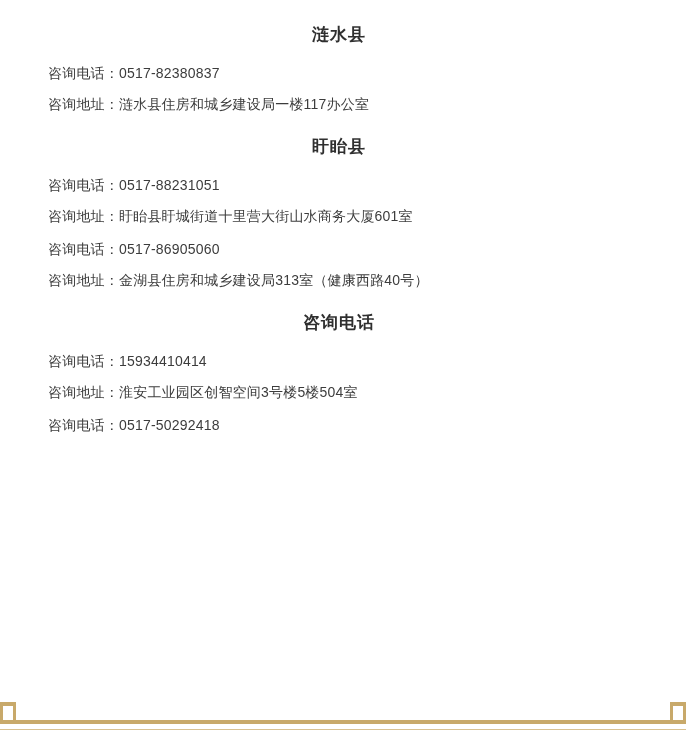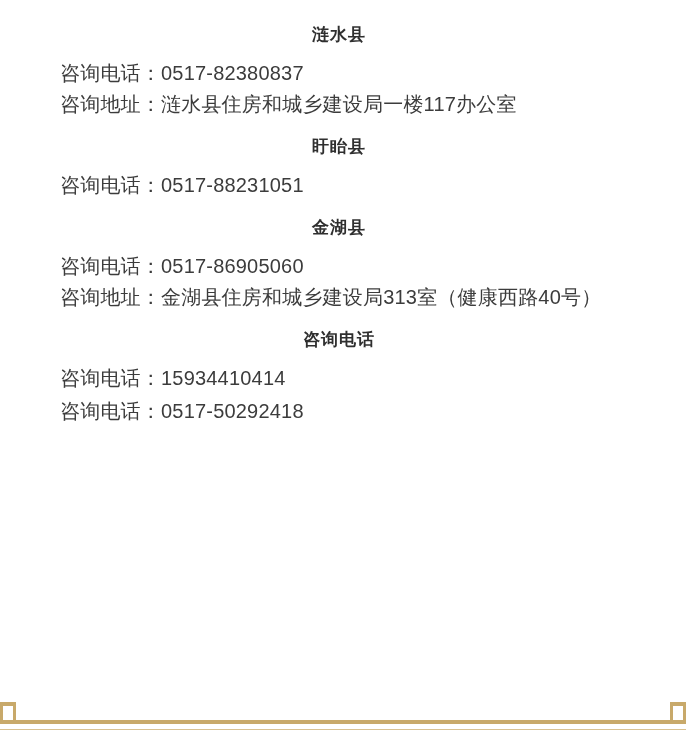--- a/index.html
+++ b/index.html
@@ -32,21 +32,21 @@
     text-align: center;
     font-weight: bold;
     font-size: 17px;
     color: #2f2f2f;
     letter-spacing: 1px;
     margin: 14px 0 10px 0;
     line-height: 26px;
   }
 
   .entry {
-    font-size: 20px;
+    font-size: 14px;
     line-height: 31px;
     color: #3c3c3c;
     text-indent: 2em;
     margin: 0;
     letter-spacing: 0.2px;
     word-break: break-all;
   }
 
   
   .bottom-rule {
@@ -91,31 +91,32 @@
 
   <div class="section">
     <div class="section-title">涟水县</div>
     <p class="entry">咨询电话：0517-82380837</p>
     <p class="entry">咨询地址：涟水县住房和城乡建设局一楼117办公室</p>
   </div>
 
   <div class="section">
     <div class="section-title">盱眙县</div>
     <p class="entry">咨询电话：0517-88231051</p>
+    <p class="entry">咨询地址：盱眙县盱城街道十里营大街山水商务大厦601室</p>
   </div>
 
   <div class="section">
-    <div class="section-title">金湖县</div>
     <p class="entry">咨询电话：0517-86905060</p>
     <p class="entry">咨询地址：金湖县住房和城乡建设局313室（健康西路40号）</p>
   </div>
 
   <div class="section">
     <div class="section-title">咨询电话</div>
     <p class="entry">咨询电话：15934410414</p>
+    <p class="entry">咨询地址：淮安工业园区创智空间3号楼5楼504室</p>
   </div>
 
 
   <div class="section">
     <p class="entry">咨询电话：0517-50292418</p>
   </div>
 
   <div class="bottom-rule"></div>
   <div class="bottom-rule-inner"></div>
   <div class="corner left"></div>

